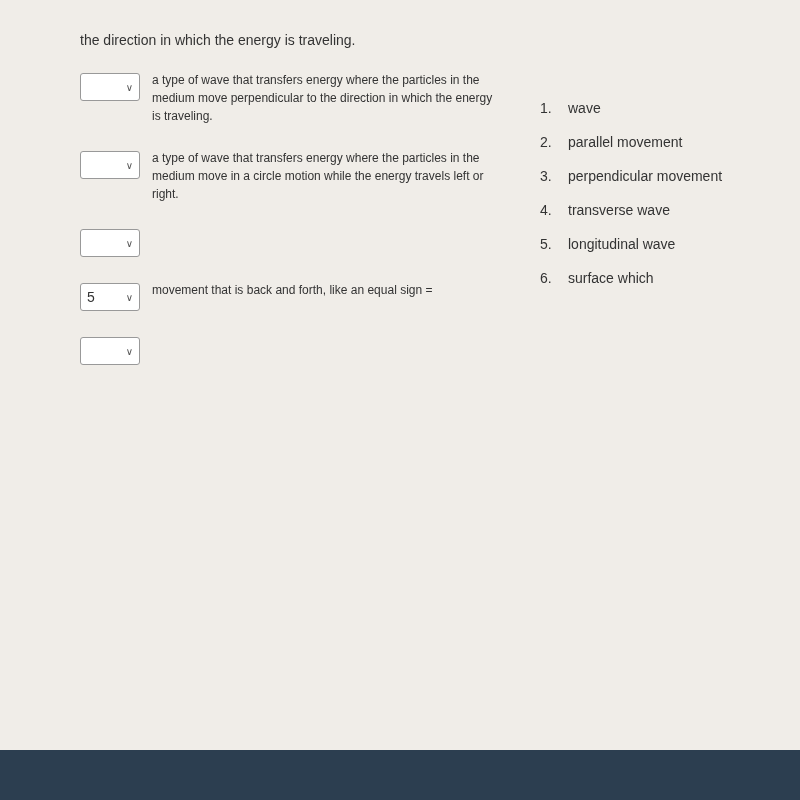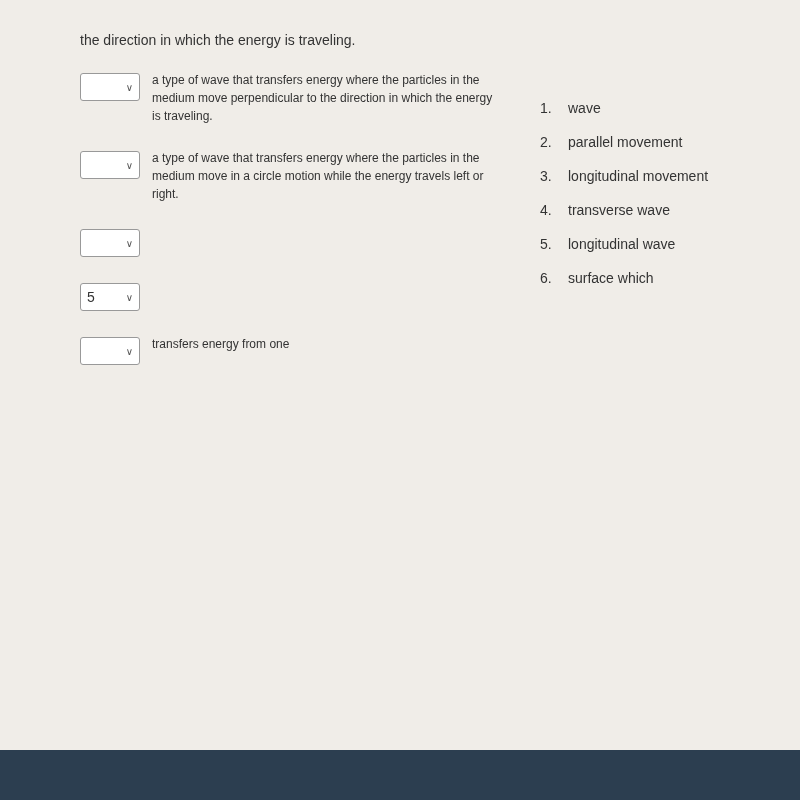--- a/index.html
+++ b/index.html
@@ -147,44 +147,44 @@
           <span class="value"></span>
           <span class="chevron">∨</span>
         </div>
       </div>
 
       <div class="definition-row">
         <div class="dropdown-box">
           <span class="value">5</span>
           <span class="chevron">∨</span>
         </div>
-      </div>
-
-      <div class="definition-row">
-        <div class="dropdown-box">
-          <span class="value"></span>
-          <span class="chevron">∨</span>
-        </div>
-        <div class="definition-text">transfers energy from one</div>
+        <div class="definition-text">movement that is back and forth, like an equal sign  =</div>
+      </div>
+
+      <div class="definition-row">
+        <div class="dropdown-box">
+          <span class="value"></span>
+          <span class="chevron">∨</span>
+        </div>
       </div>
 
     </div>
 
     <div class="right-column">
       <div class="numbered-item">
         <span class="num">1.</span>
         <span>wave</span>
       </div>
       <div class="numbered-item">
         <span class="num">2.</span>
         <span>parallel movement</span>
       </div>
       <div class="numbered-item">
         <span class="num">3.</span>
-        <span>longitudinal movement</span>
+        <span>perpendicular movement</span>
       </div>
       <div class="numbered-item">
         <span class="num">4.</span>
         <span>transverse wave</span>
       </div>
       <div class="numbered-item">
         <span class="num">5.</span>
         <span>longitudinal wave</span>
       </div>
       <div class="numbered-item">

